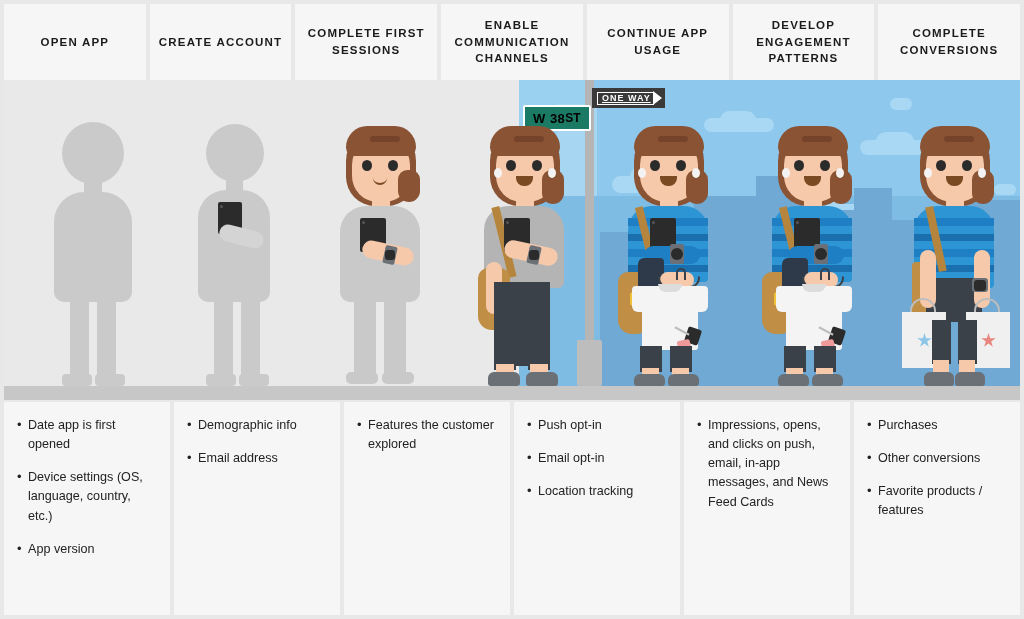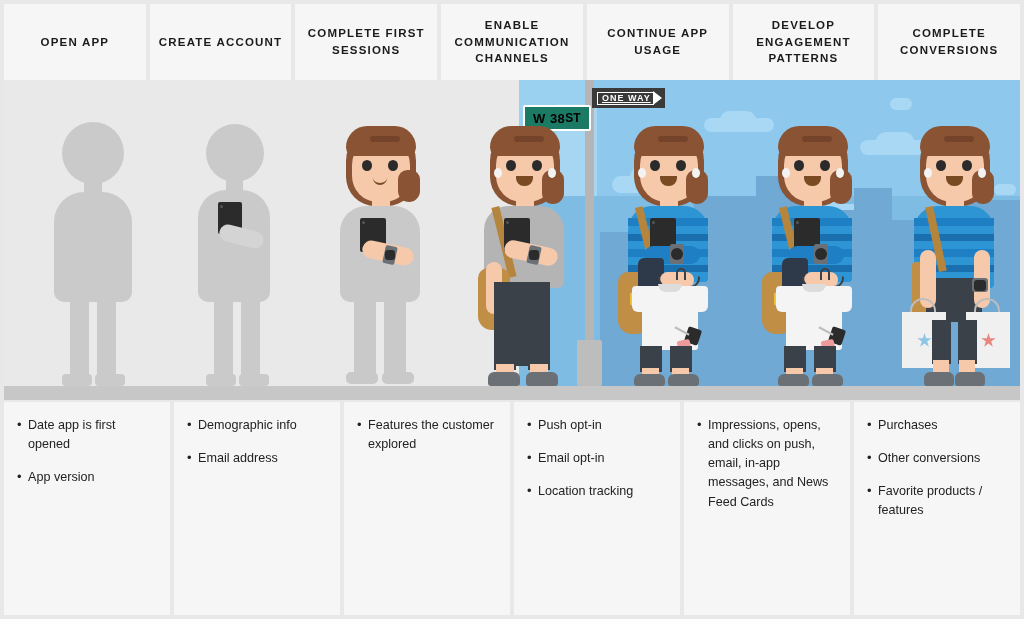--- a/index.html
+++ b/index.html
@@ -425,20 +425,21 @@
       <div class="shoe" style="left:55px;top:250px;width:30px;height:14px;"></div>
     </div>
 
   </div>
 
   <div class="footer">
 
     <div class="fcell">
       <ul>
         <li>Date app is first opened</li>
+        <li>Device settings (OS, language, country, etc.)</li>
         <li> App version</li>
       </ul>
     </div>
 
     <div class="fcell">
       <ul>
         <li>Demographic info</li>
         <li>Email address</li>
       </ul>
     </div>

